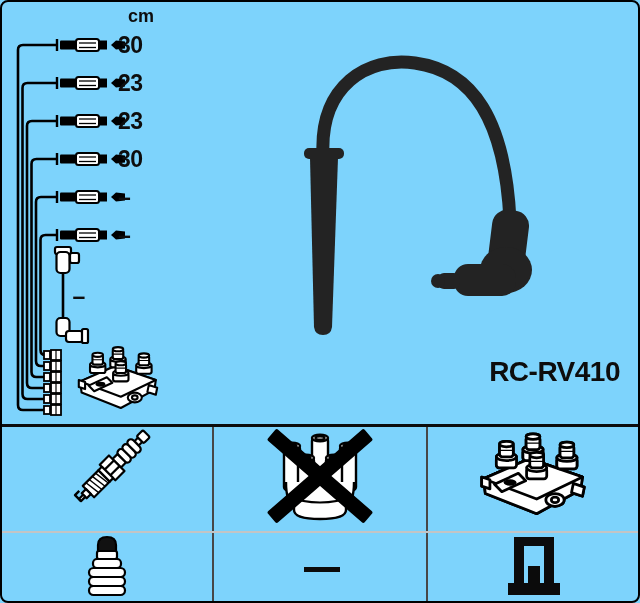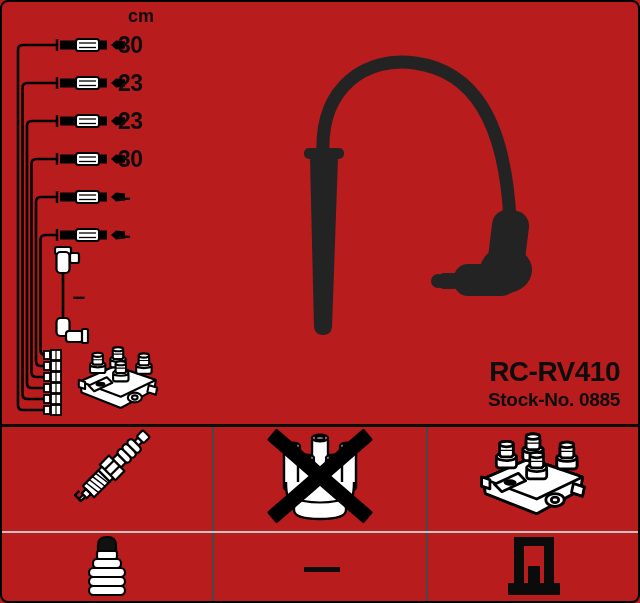--- a/index.html
+++ b/index.html
@@ -1,17 +1,17 @@
 <!DOCTYPE html>
 <html><head>
 <meta charset="utf-8">
 <style>
   html,body{margin:0;padding:0;background:#fff;}
   .page{
-    position:relative;width:640px;height:603px;background:#b91c1c;
+    position:relative;width:640px;height:603px;background:#7dd3fc;
     font-family:"Liberation Sans",sans-serif;color:#0d0d0d;overflow:hidden;
   }
   .frame{
     position:absolute;inset:0;border:2.5px solid #000;border-radius:8px;
     box-sizing:border-box;pointer-events:none;z-index:30;
   }
   .abs{position:absolute;}
   
   .unit-header{left:118px;top:6px;width:46px;text-align:center;font-weight:bold;font-size:18px;}
   .len-val{left:118px;width:46px;font-weight:bold;font-size:23px;letter-spacing:-0.5px;line-height:26px;}
@@ -154,21 +154,20 @@
       <rect x="205" y="170" width="37" height="64" rx="15" transform="rotate(7 223 202)"></rect>
       <ellipse cx="221" cy="230" rx="26" ry="23"></ellipse>
       <rect x="169" y="224" width="62" height="32" rx="14"></rect>
       <rect x="153" y="233" width="22" height="16" rx="6"></rect>
       <circle cx="153" cy="241" r="7"></circle>
     </g>
   </svg>
 
   <div class="abs code-block">
     <div class="code-line">RC-RV410</div>
-    <div class="stock-line">Stock-No. 0885</div>
   </div>
 
   <div class="abs grid-top"></div>
   <div class="abs grid-v grid-v1"></div>
   <div class="abs grid-v grid-v2"></div>
   <div class="abs grid-mid"></div>
 
   <svg class="abs" style="left:47px;top:426px" width="120" height="104" viewBox="0 0 120 104">
     <g transform="translate(57,50) rotate(45)" fill="#fff" stroke="#000" stroke-width="2.2" stroke-linejoin="round">
       <rect x="-5" y="-60" width="10" height="9" rx="2"></rect>

